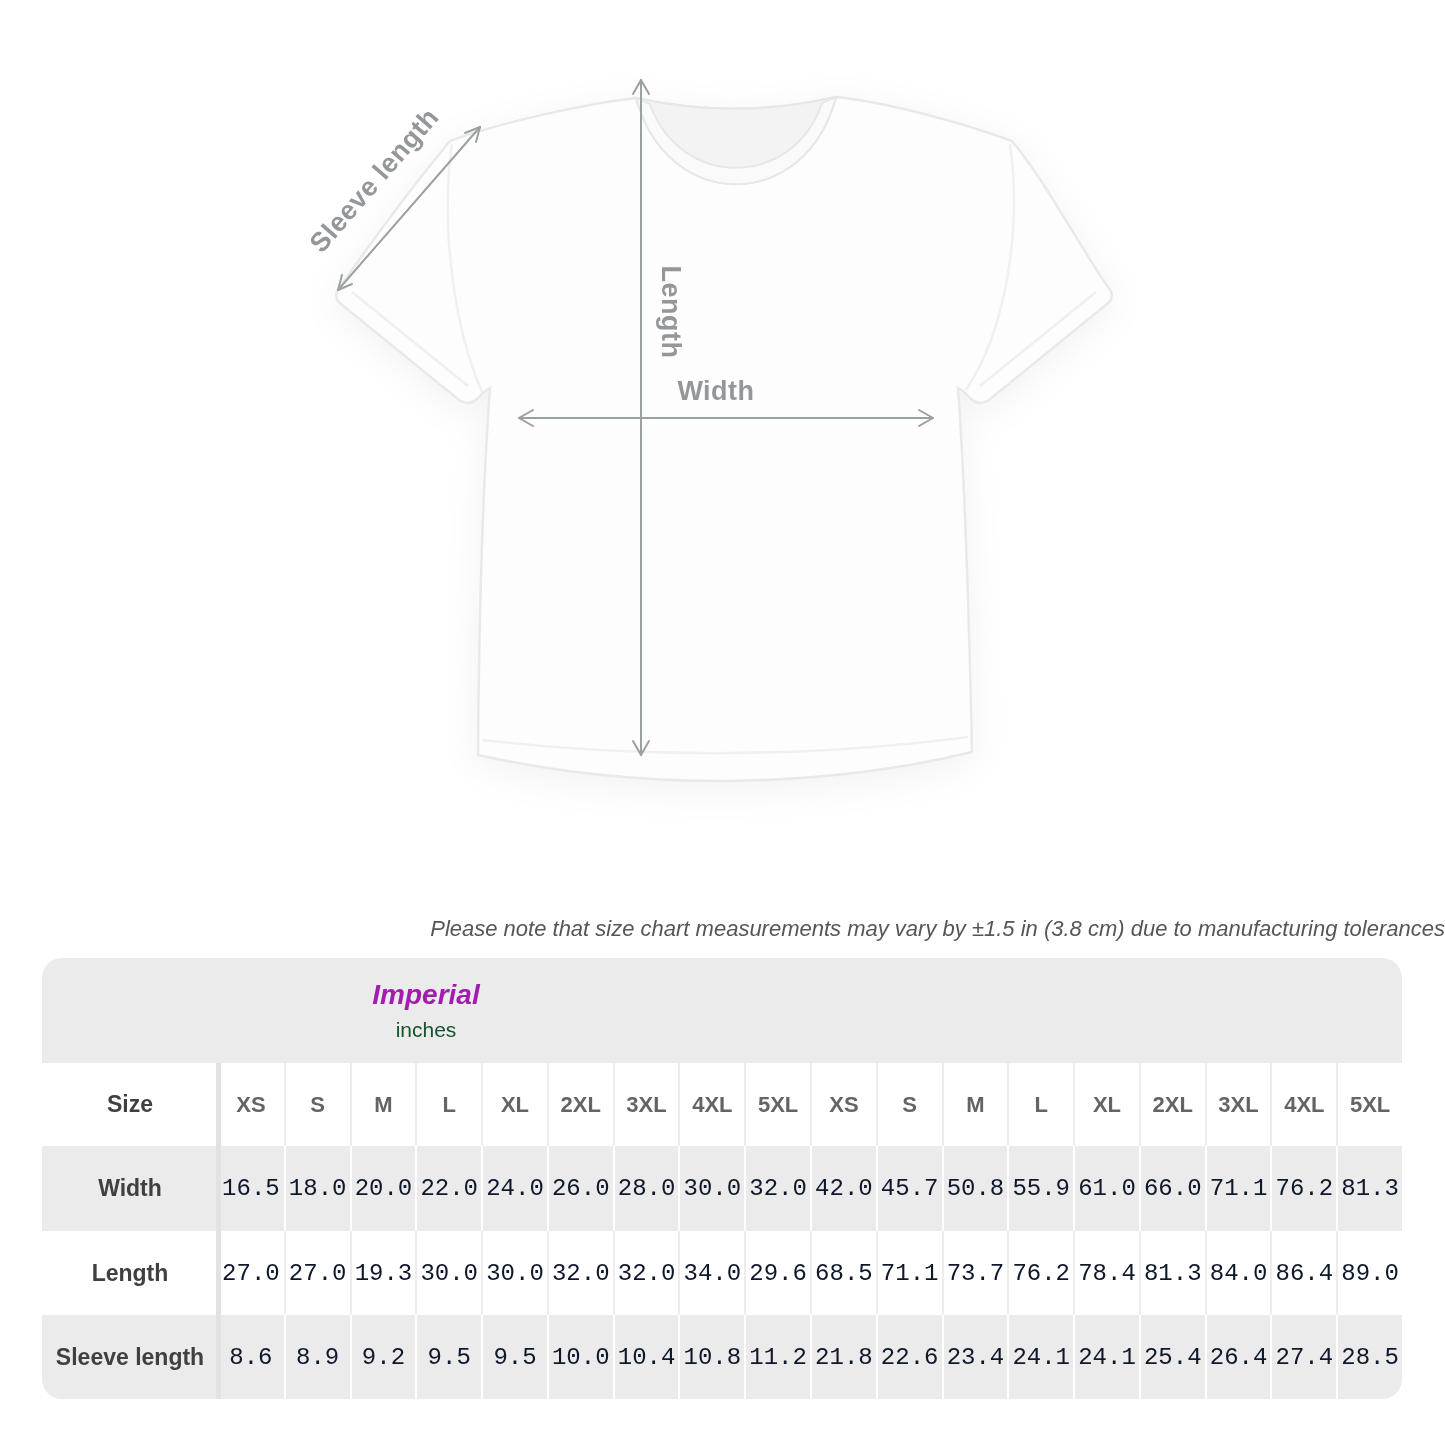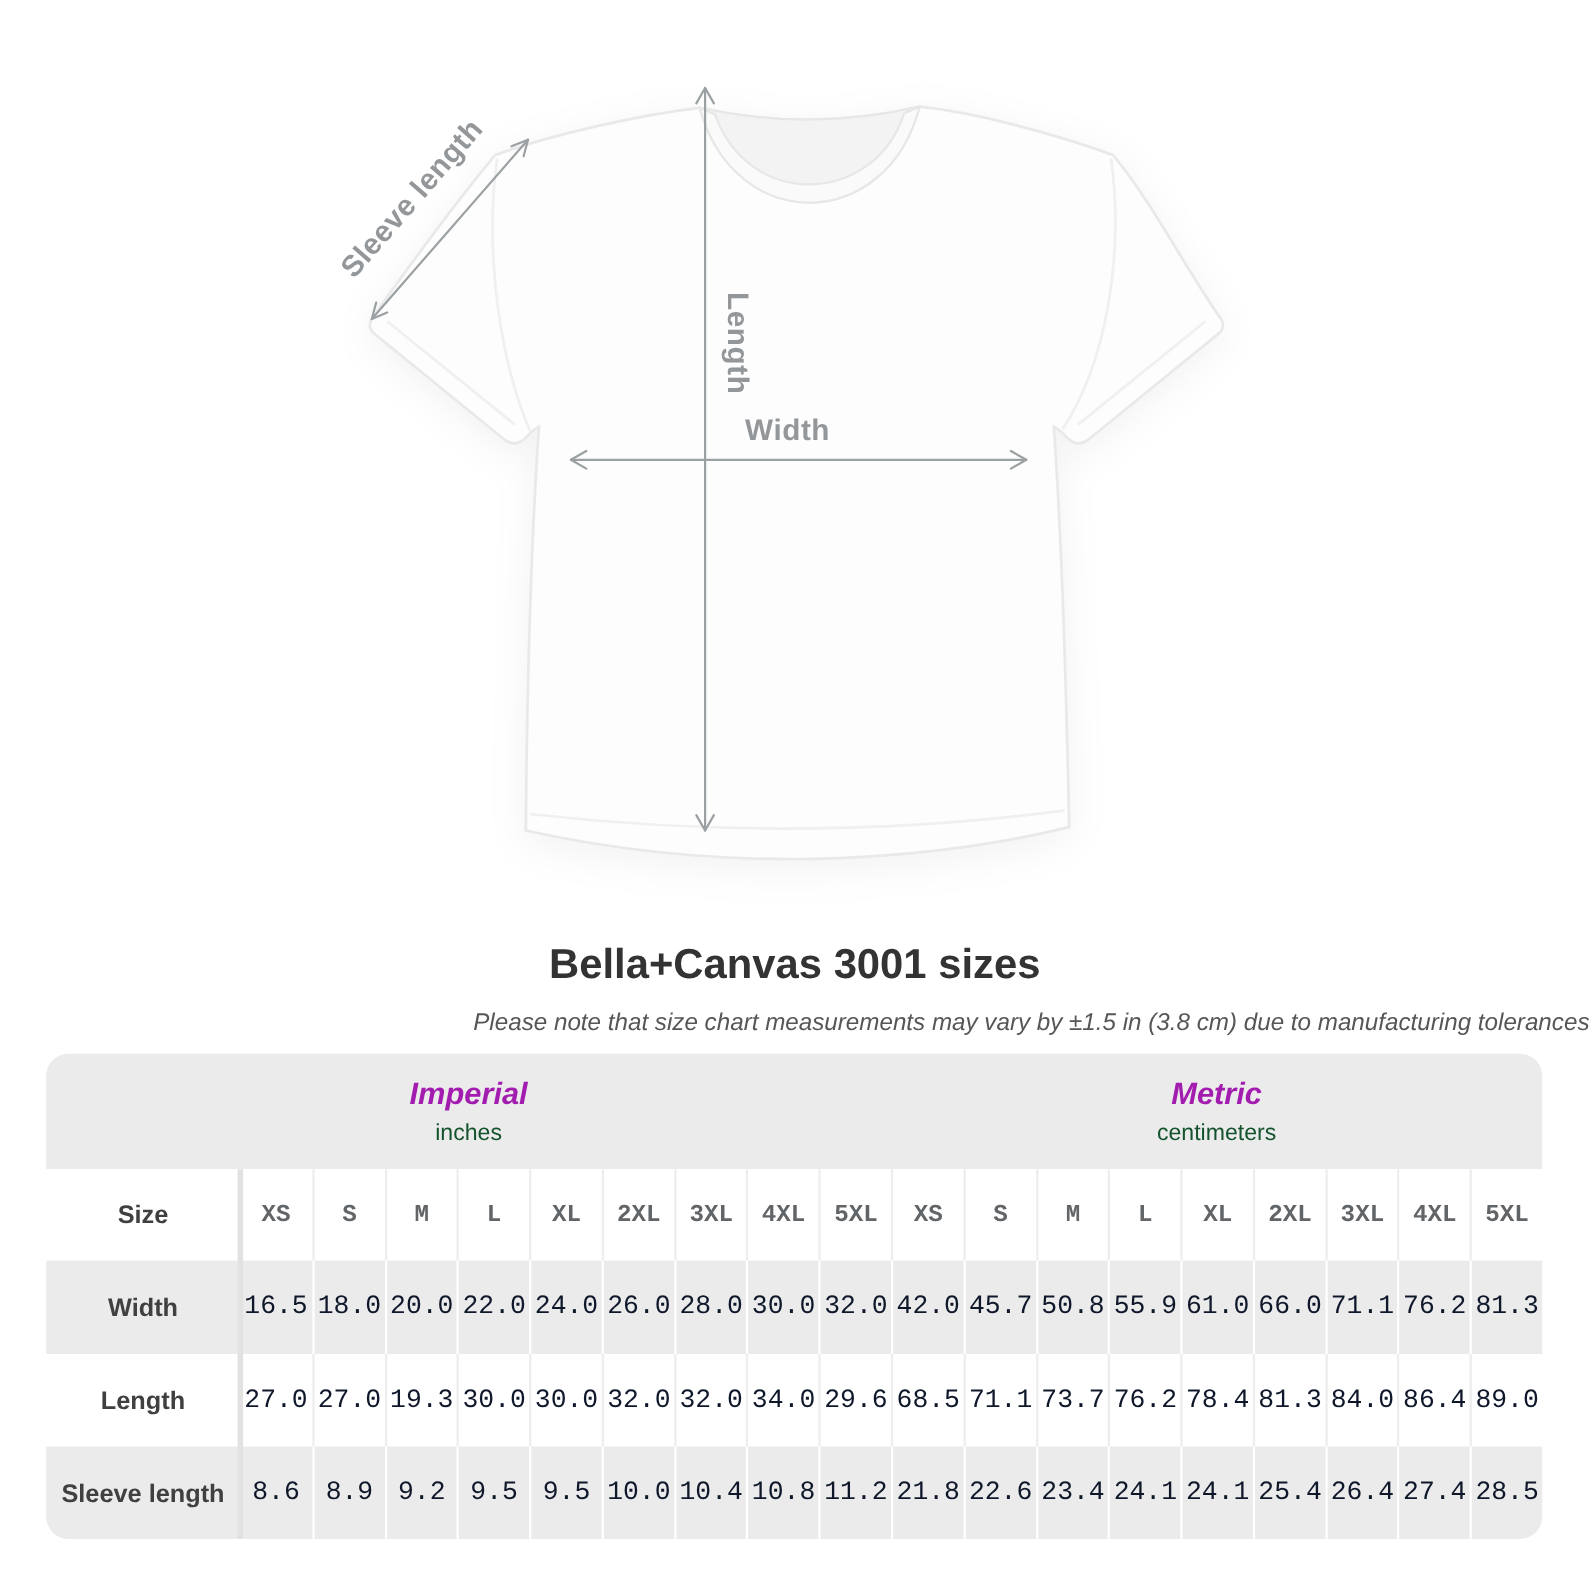--- a/index.html
+++ b/index.html
@@ -30,21 +30,21 @@
   .grow-white  { height:84px; background:#ffffff; --sep:#ededed; }
   .grow-last   { height:84px; background:#ebebeb; --sep:#ffffff; border-radius:0 0 20px 20px; }
   .cell {
     display:flex; align-items:center; justify-content:center;
     overflow:hidden; white-space:nowrap;
   }
   .grow-size > .cell:nth-child(n+3),
   .grow-gray > .cell:nth-child(n+3),
   .grow-white > .cell:nth-child(n+3),
   .grow-last > .cell:nth-child(n+3) { border-left:2px solid var(--sep); }
-  .hdr  { font-weight:bold; font-size:22px; color:#626568;font-family:Liberation Mono, monospace; }
+  .hdr  { font-weight:bold; font-size:22px; color:#626568; }
   .rowlab { font-weight:bold; font-size:23px; color:#404040; }
   .val  { font-size:24px; color:#0f172a;font-family:Liberation Mono, monospace; }
   .gcell { display:flex; flex-direction:column; align-items:center; justify-content:center; gap:7px; }
   .gc-left  { grid-column:1 / span 10; }
   .gc-right { grid-column:11 / span 9; }
   .group-label { font-weight:bold; font-style:italic; font-size:28px; color:#a21caf; }
   .group-unit  { font-size:21px; color:#14532d; }
   .col-stripe {
     position:absolute; left:174px; top:105px; bottom:0; width:5px; background:#e2e2e2;
   }
@@ -108,33 +108,28 @@
         <polyline points="476,142 480,127 465,133"></polyline>
         <polyline points="352,284 338,290 342,275"></polyline>
       </g>
     </g>
 
     <text class="measure-label" x="381" y="186" text-anchor="middle" transform="rotate(-49 381 186)">Sleeve length</text>
     <text class="measure-label" x="662" y="312" text-anchor="middle" transform="rotate(90 662 312)">Length</text>
     <text class="measure-label" x="716" y="400" text-anchor="middle">Width</text>
   </svg>
 
-  <div class="chart-title">Bella+Canvas 3001 sizes</div>
   <div class="chart-subtitle">Please note that size chart measurements may vary by ±1.5 in (3.8 cm) due to manufacturing tolerances</div>
 
   <div class="size-table">
 
     <div class="trow ghead">
       <div class="cell gcell gc-left">
         <span class="group-label">Imperial</span>
         <span class="group-unit">inches</span>
-      </div>
-      <div class="cell gcell gc-right">
-        <span class="group-label">Metric</span>
-        <span class="group-unit">centimeters</span>
       </div>
     </div>
 
     <div class="trow grow-size">
       <div class="cell rowlab">Size</div>
       <div class="cell hdr">XS</div>
       <div class="cell hdr">S</div>
       <div class="cell hdr">M</div>
       <div class="cell hdr">L</div>
       <div class="cell hdr">XL</div>

